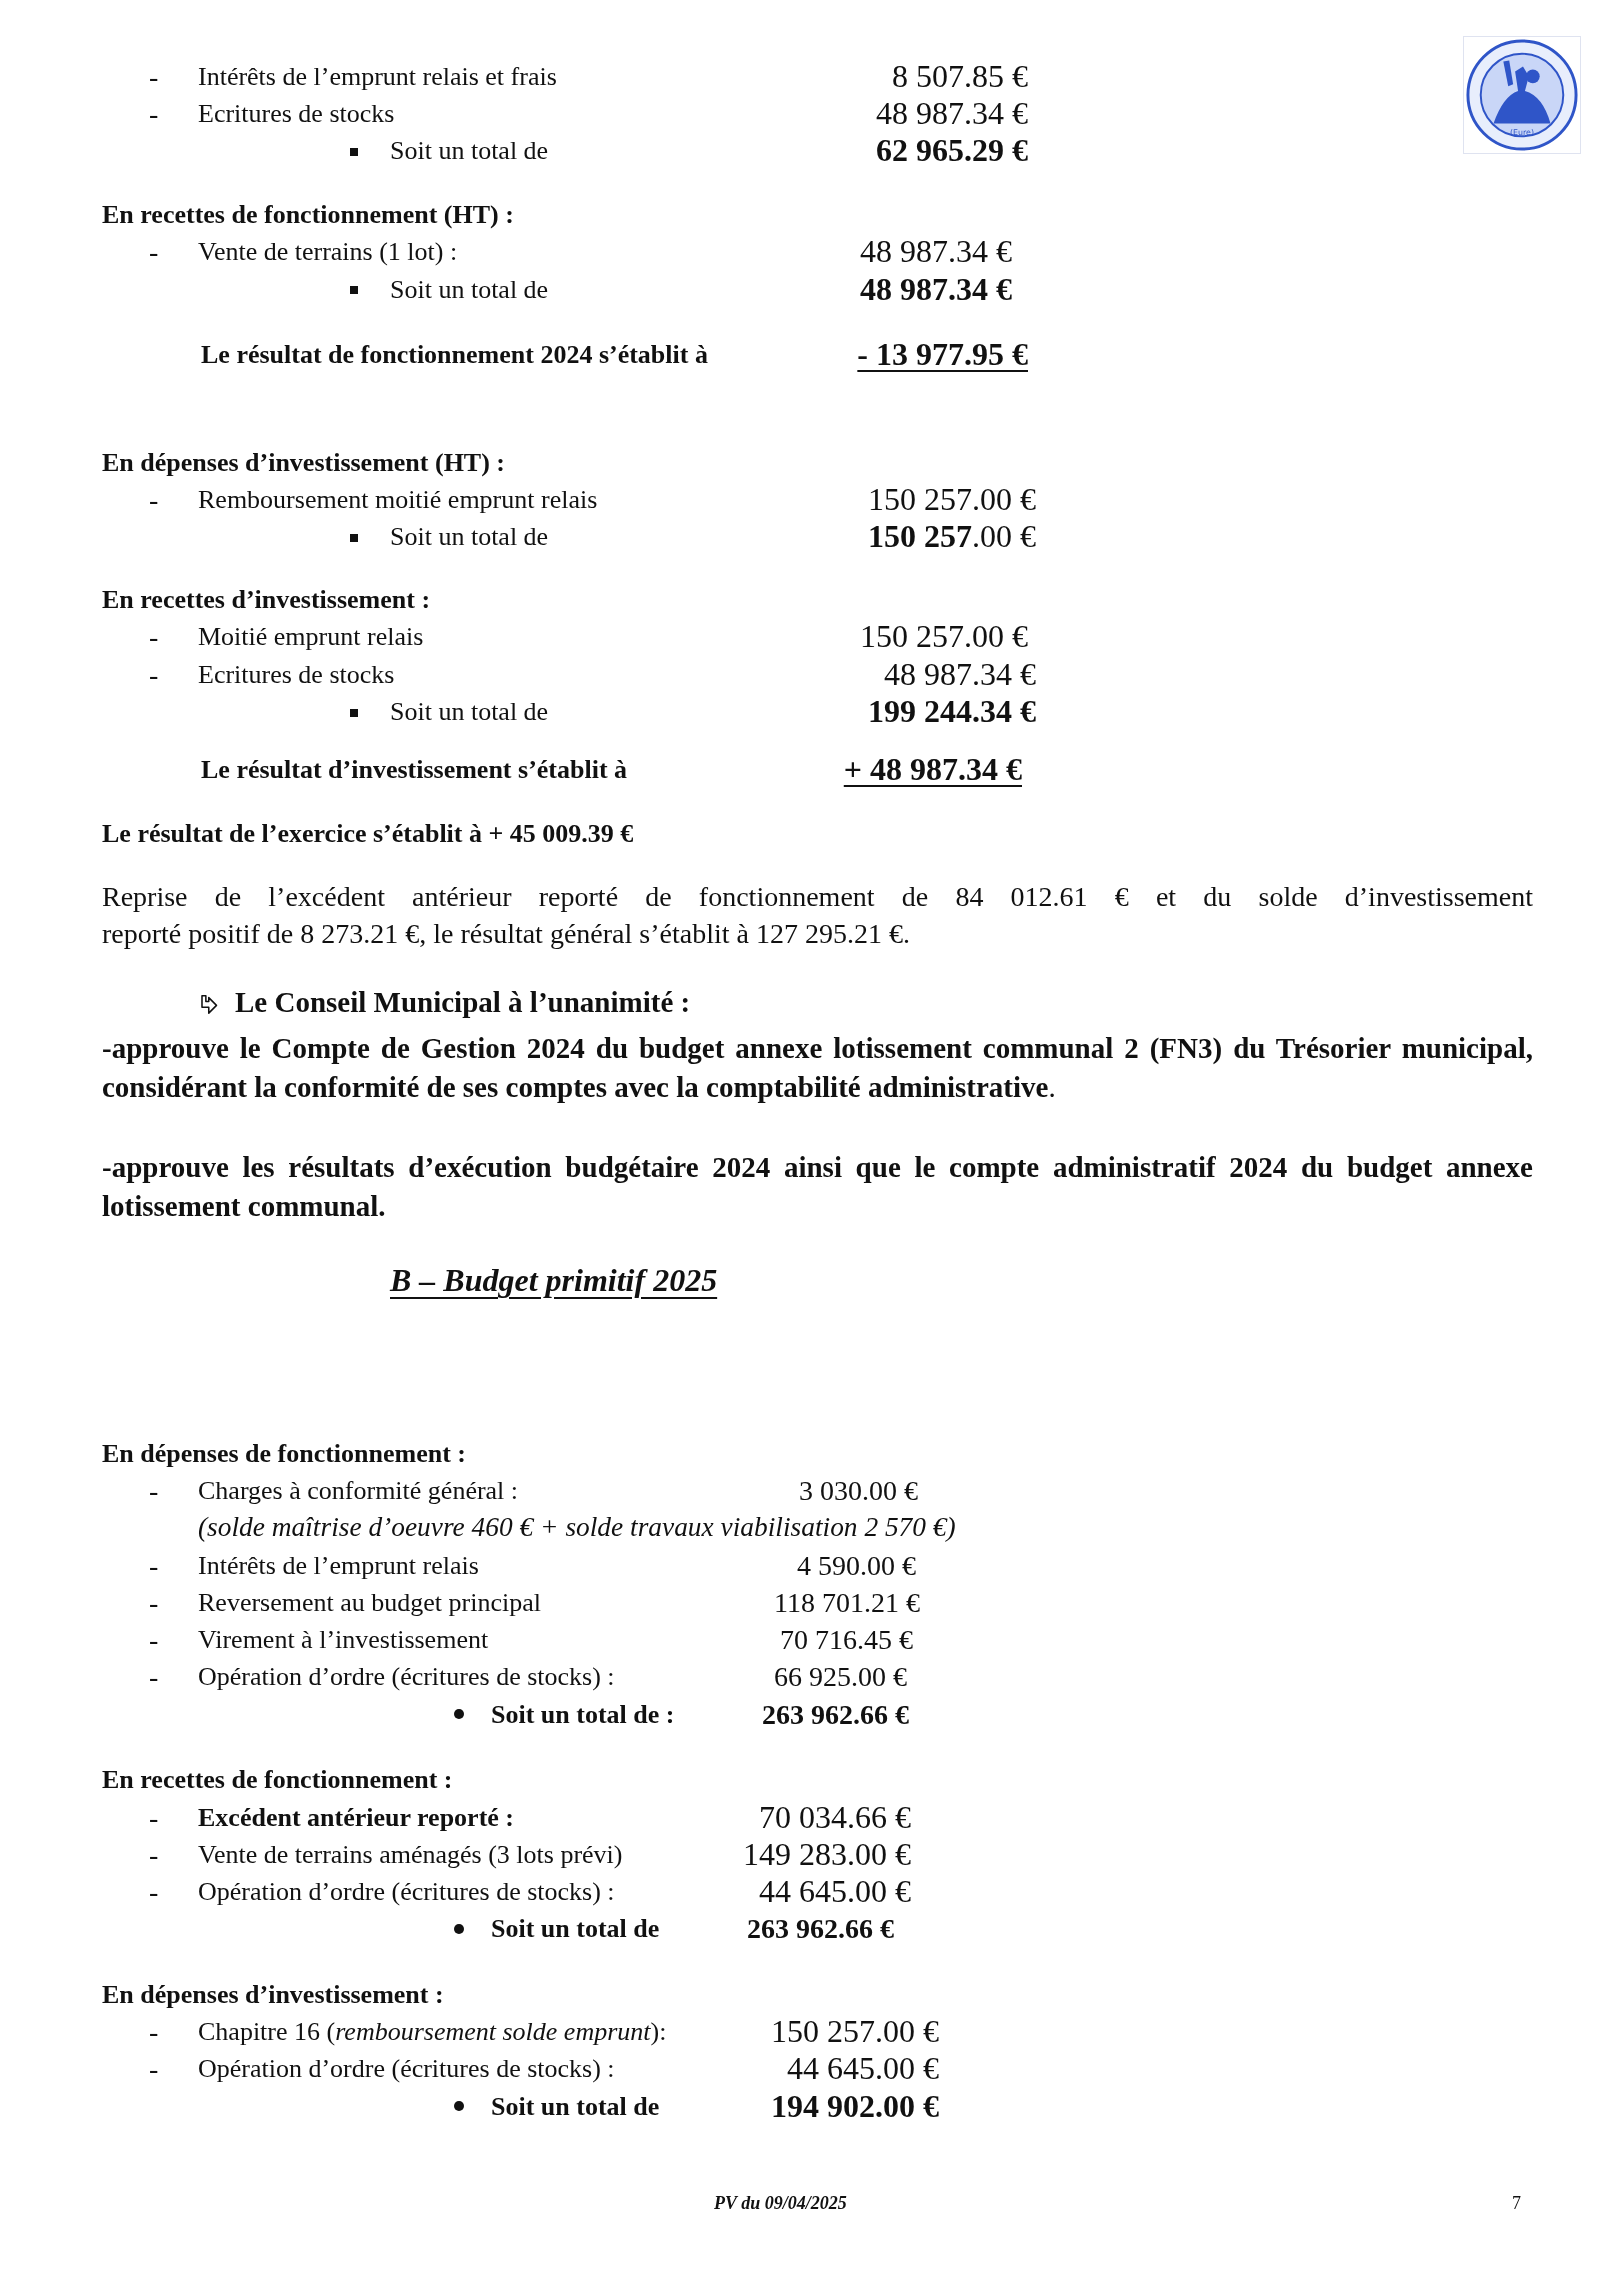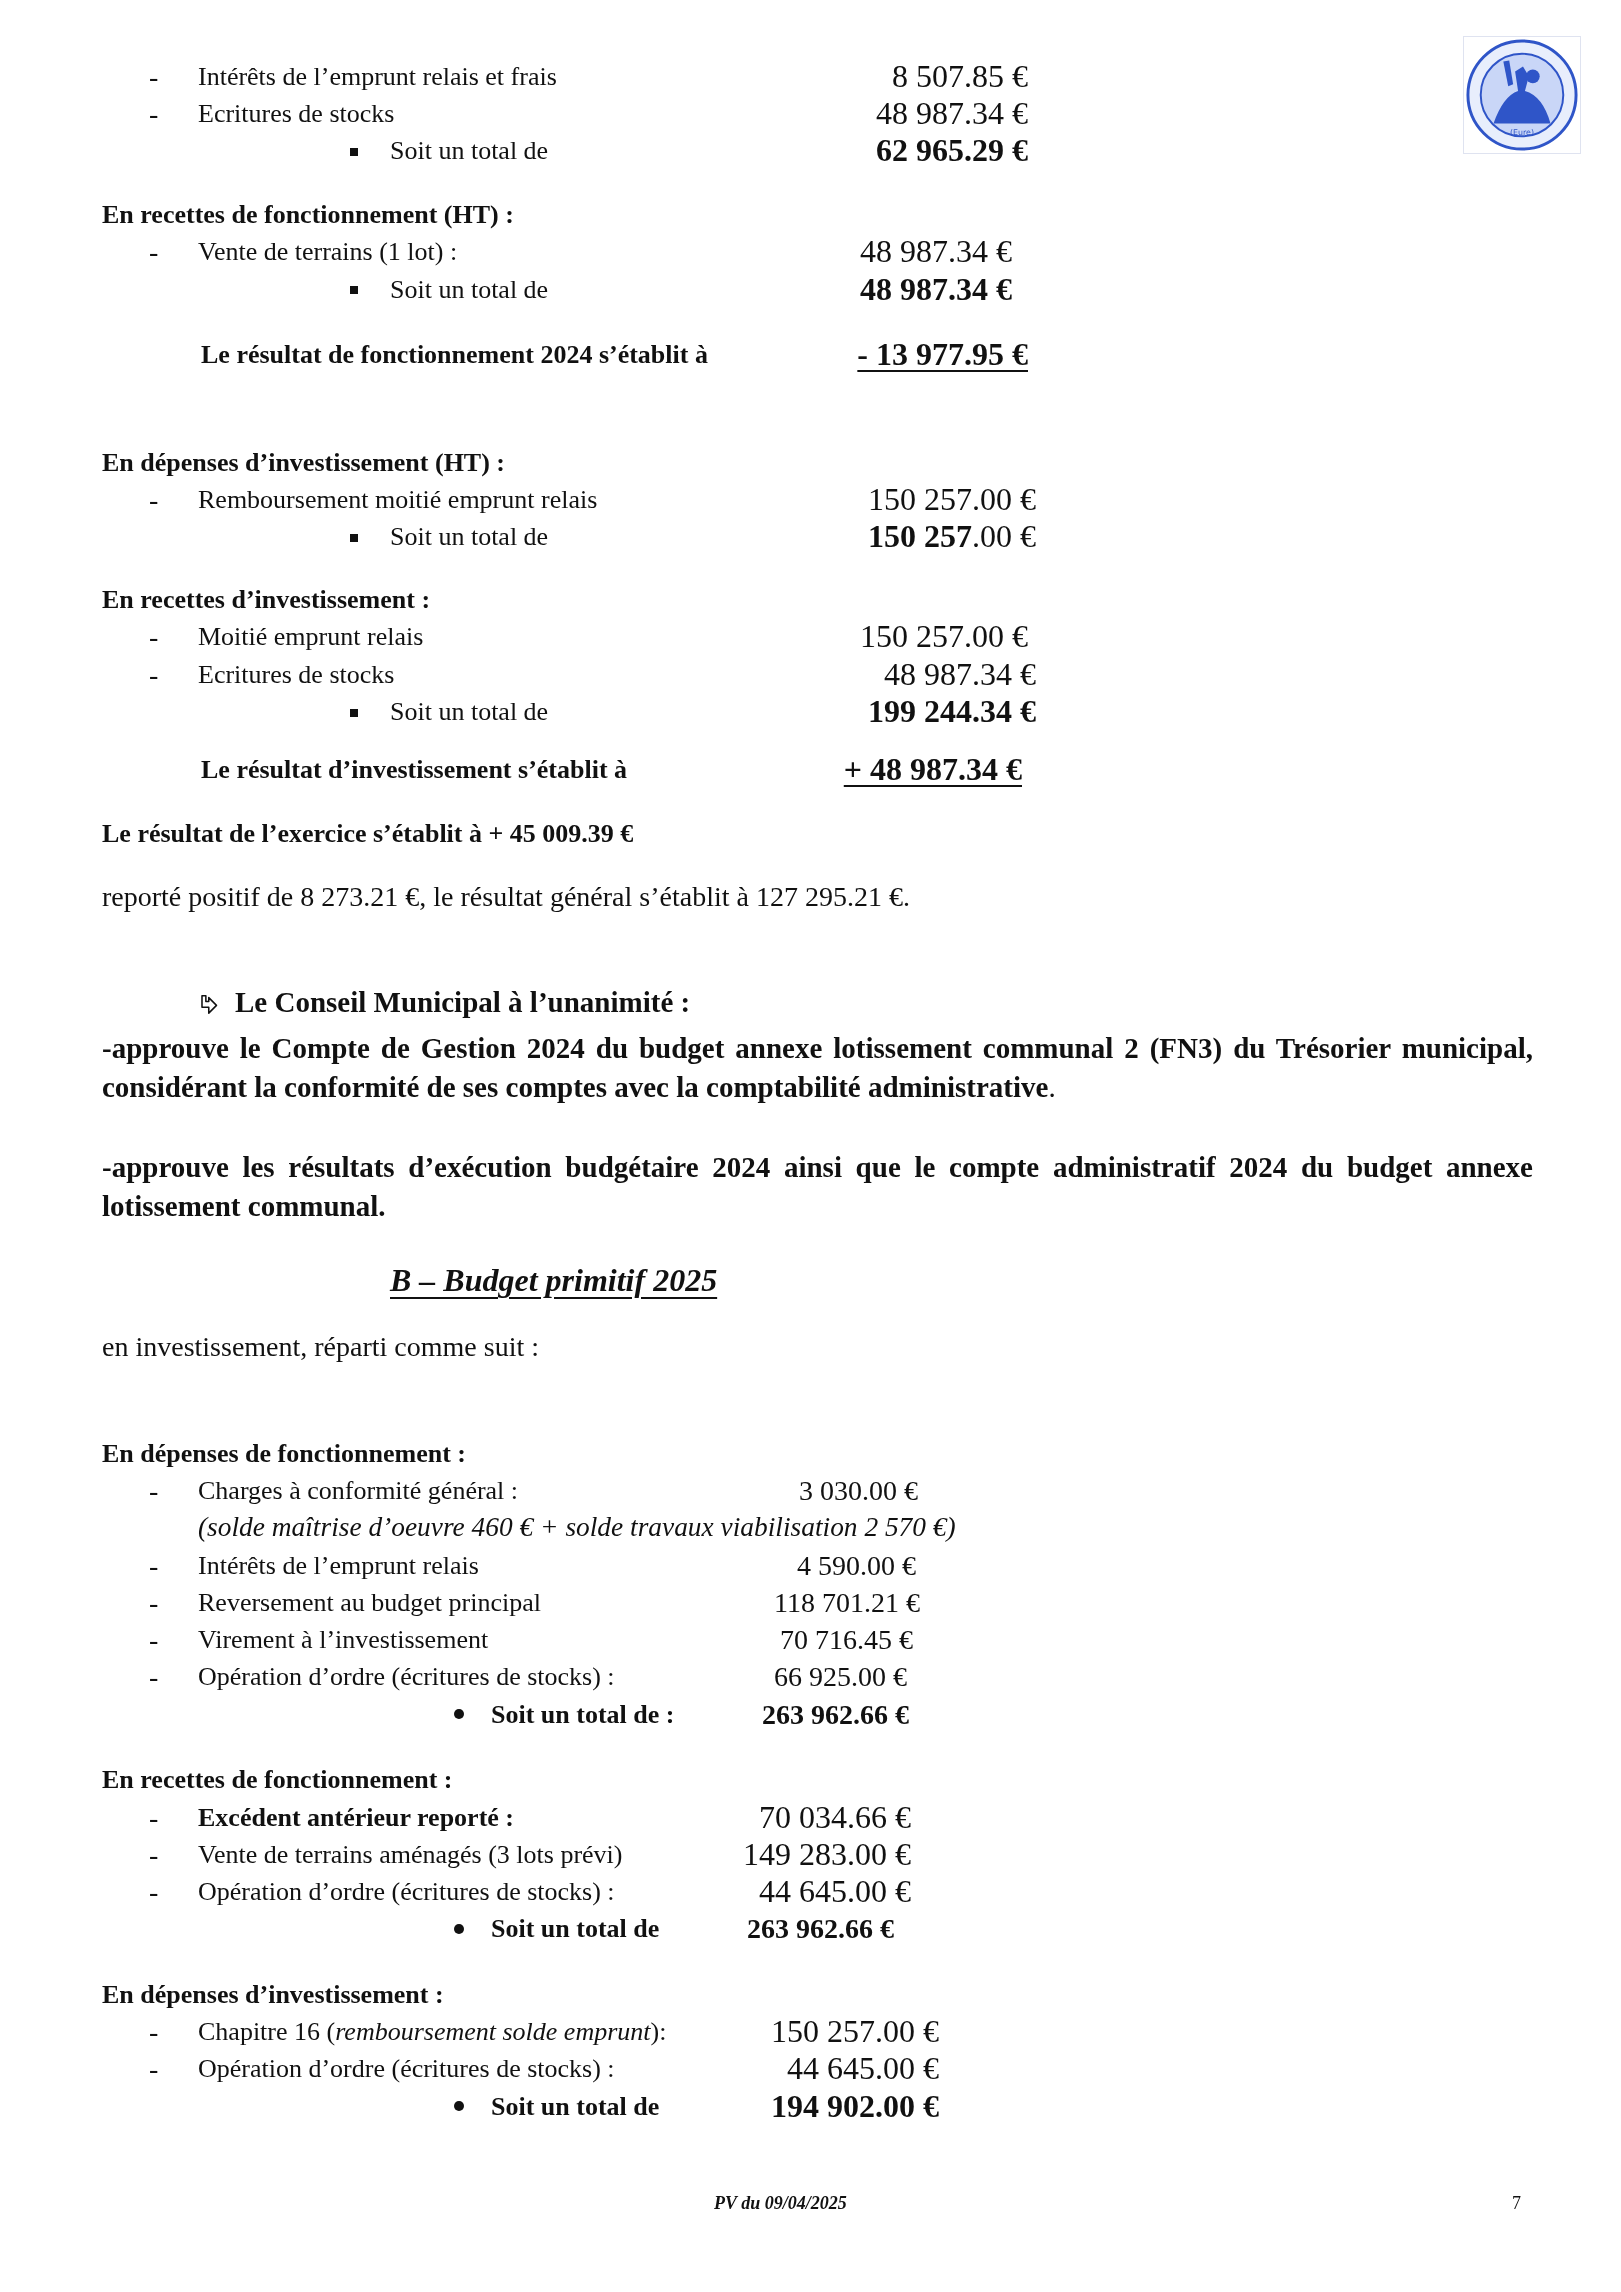--- a/index.html
+++ b/index.html
@@ -80,38 +80,38 @@
 <span class="sq" style="left:350px; top:709px;"></span>
 <span class="ln" style="left:390px; top:693px;">Soit un total de</span>
 <span class="amt b" style="right:585px; top:693px;">199 244.34 €</span>
 
 <span class="ln b" style="left:201px; top:751px;">Le résultat d’investissement s’établit à</span>
 <span class="amt b u" style="right:599px; top:751px;">+ 48 987.34 €</span>
 
 <span class="ln b" style="left:102px; top:815px;">Le résultat de l’exercice s’établit à  + 45 009.39 €</span>
 
 <div class="para" style="top:878px;">
+  <div style="text-align-last: justify;">Reprise de l’excédent antérieur reporté de fonctionnement de 84 012.61 € et du solde d’investissement</div>
   <div>reporté positif de 8 273.21 €, le résultat général s’établit à 127 295.21 €.</div>
 </div>
 
 <span style="position:absolute; left:197px; top:988px;">
   <svg width="27.4" height="29" viewBox="0 0 28 30">
     <path d="M3 2 L3 14 L10 14 L10 20 L18 12 L10 4 L10 8 L7 8 L7 2 Z" transform="translate(2,6) rotate(0)" fill="none" stroke="#111" stroke-width="1.6" stroke-linejoin="round"></path>
   </svg>
 </span>
 <span class="ln b" style="left:235px; top:984px; font-size:29px;">Le Conseil Municipal à l’unanimité :</span>
 
 <div class="bpara" style="top:1029px;"><span>-approuve le Compte de Gestion 2024 du budget annexe lotissement communal 2 (FN3) du Trésorier municipal, considérant la conformité de ses comptes avec la comptabilité administrative</span><span style="font-weight:normal;">.</span></div>
 
 <div class="bpara" style="top:1148px; text-align-last:left;">-approuve les résultats d’exécution budgétaire 2024 ainsi que le compte administratif 2024 du budget annexe lotissement communal.</div>
 
 <span class="heading">B – Budget primitif 2025</span>
 
 <div class="para" style="top:1328px;">
-  <div>en investissement, réparti comme suit :</div>
 </div>
 
 <span class="ln b" style="left:102px; top:1435px;">En dépenses de fonctionnement :</span>
 
 <span class="dash" style="left:149px; top:1472px;">-</span>
 <span class="ln" style="left:198px; top:1472px;">Charges à conformité général :</span>
 <span class="amtl" style="left:799px; top:1472px;">3 030.00  €</span>
 
 <span class="ln i" style="left:198px; top:1509px; font-size:27.4px;">(solde maîtrise d’oeuvre 460 € + solde travaux viabilisation 2 570 €)</span>
 

